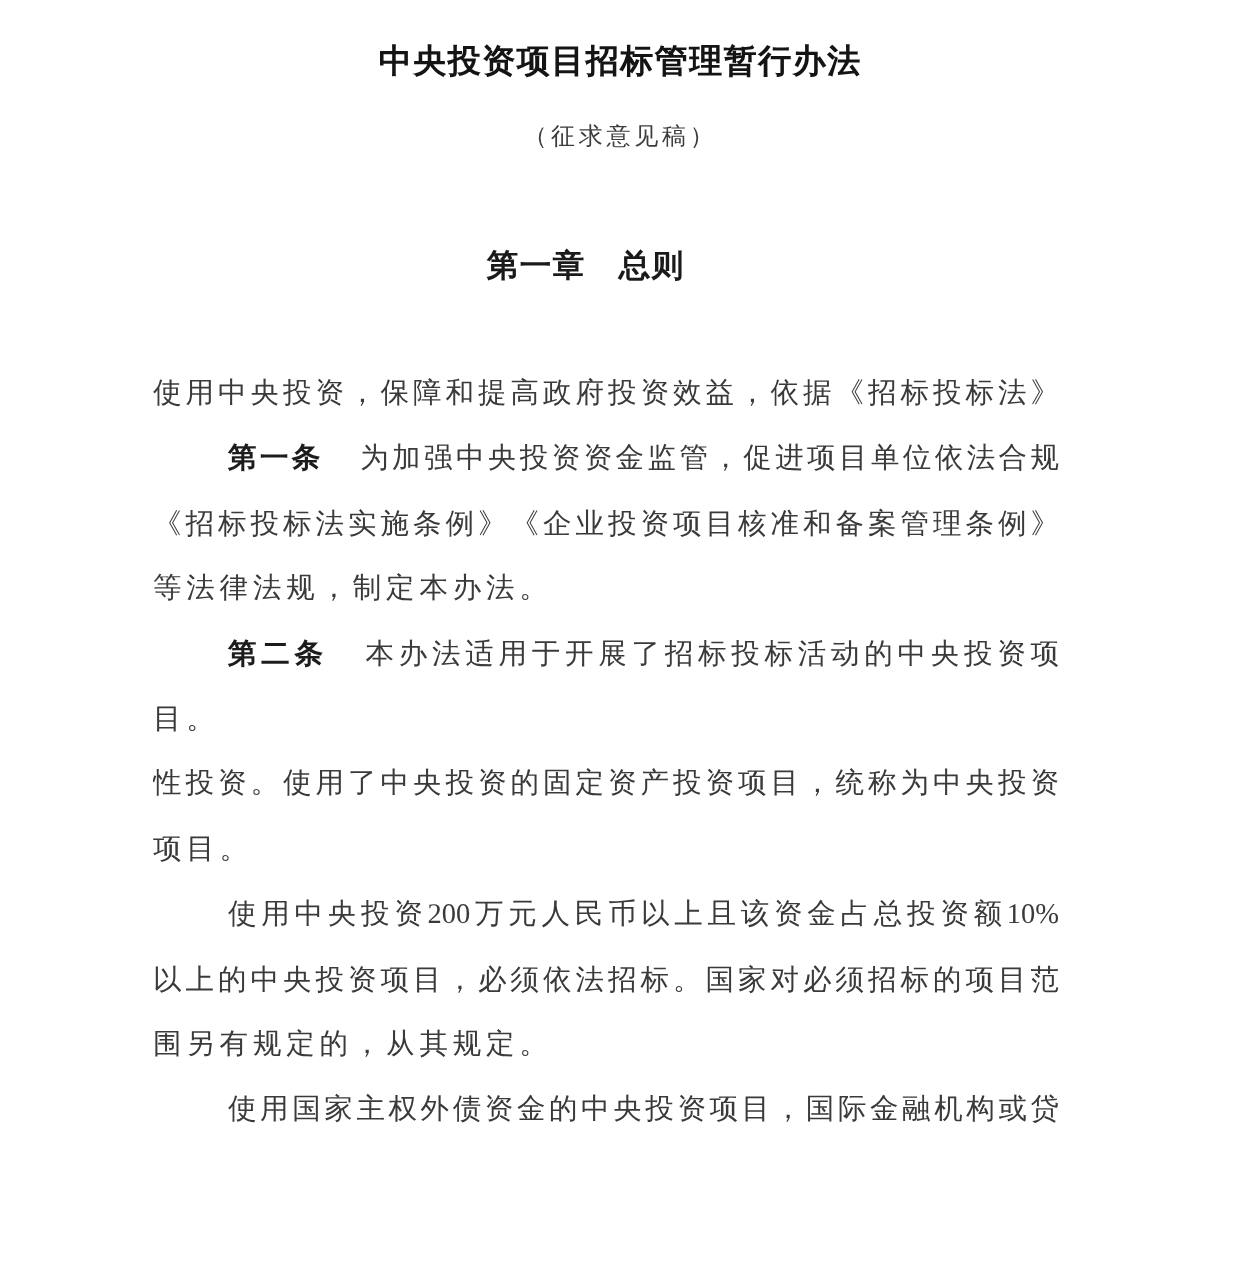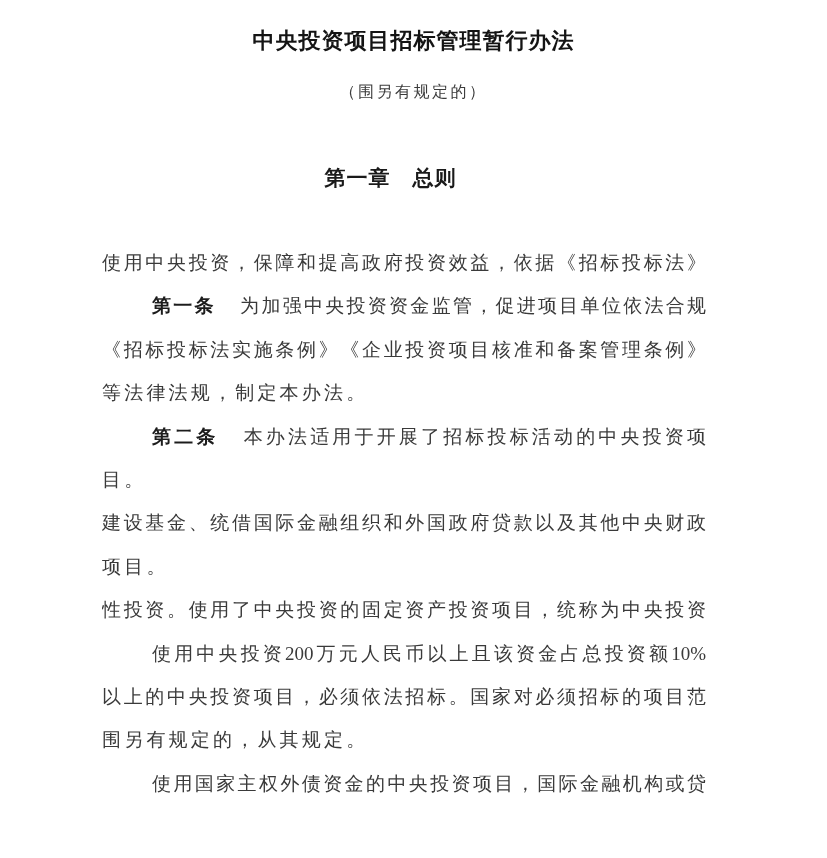--- a/index.html
+++ b/index.html
@@ -98,33 +98,32 @@
     height: 1px;
   }
 </style>
 </head>
 <body>
 
 <div class="page">
 
   <div class="doc-title">中央投资项目招标管理暂行办法</div>
 
-  <div class="doc-subtitle">（围另有规定的）</div>
+  <div class="doc-subtitle">（征求意见稿）</div>
 
   <div class="chapter-heading">第一章　总则</div>
 
   <div class="body-text">
       <div class="line fill"><span>使用中央投资，保障和提高政府投资效益，依据《招标投标法》</span></div>
       <div class="line fill indent"><span class="article-label">第一条</span><span class="label-gap"></span><span>为加强中央投资资金监管，促进项目单位依法合规</span></div>
       <div class="line fill"><span>《招标投标法实施条例》《企业投资项目核准和备案管理条例》</span></div>
       <div class="line"><span>等法律法规，制定本办法。</span></div>
       <div class="line fill indent"><span class="article-label">第二条</span><span class="label-gap"></span><span>本办法适用于开展了招标投标活动的中央投资项</span></div>
       <div class="line"><span>目。</span></div>
-      <div class="line fill"><span>建设基金、统借国际金融组织和外国政府贷款以及其他中央财政</span></div>
+      <div class="line fill"><span>性投资。使用了中央投资的固定资产投资项目，统称为中央投资</span></div>
       <div class="line"><span>项目。</span></div>
-      <div class="line fill"><span>性投资。使用了中央投资的固定资产投资项目，统称为中央投资</span></div>
       <div class="line fill indent"><span>使用中央投资200万元人民币以上且该资金占总投资额10%</span></div>
       <div class="line fill"><span>以上的中央投资项目，必须依法招标。国家对必须招标的项目范</span></div>
       <div class="line"><span>围另有规定的，从其规定。</span></div>
       <div class="line fill indent"><span>使用国家主权外债资金的中央投资项目，国际金融机构或贷</span></div>
     </div>
 
 </div>
 
 </body></html>

